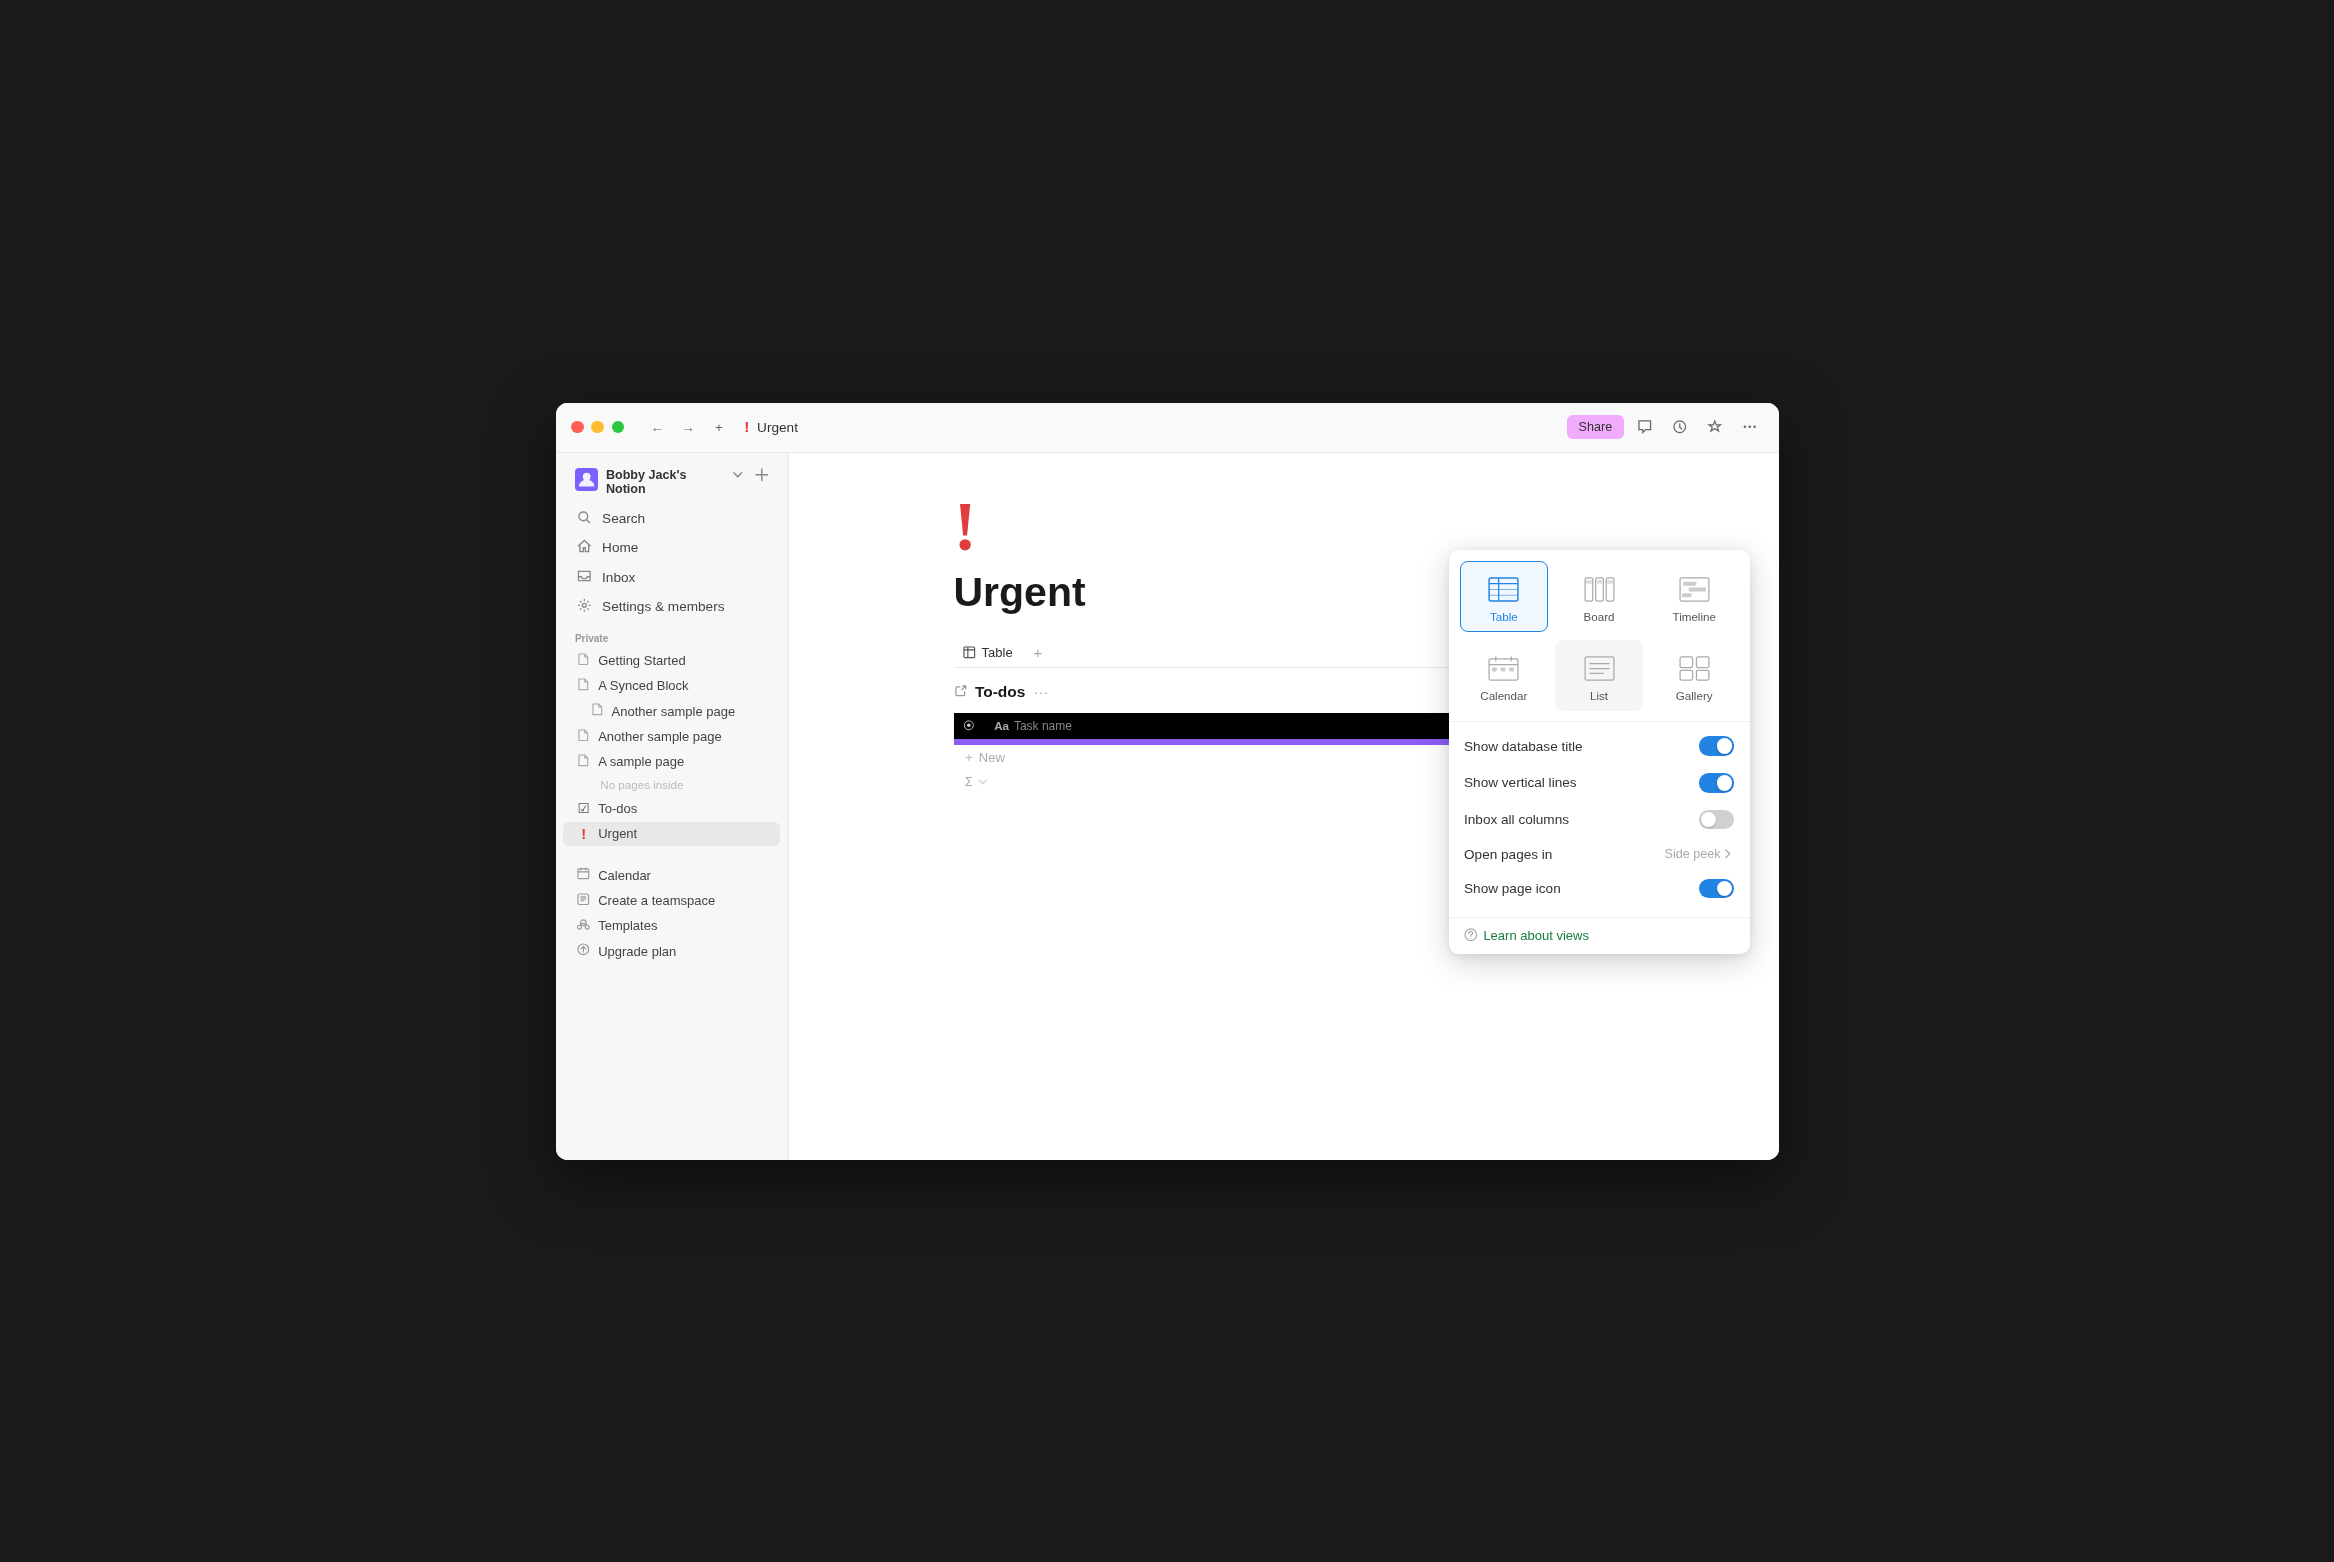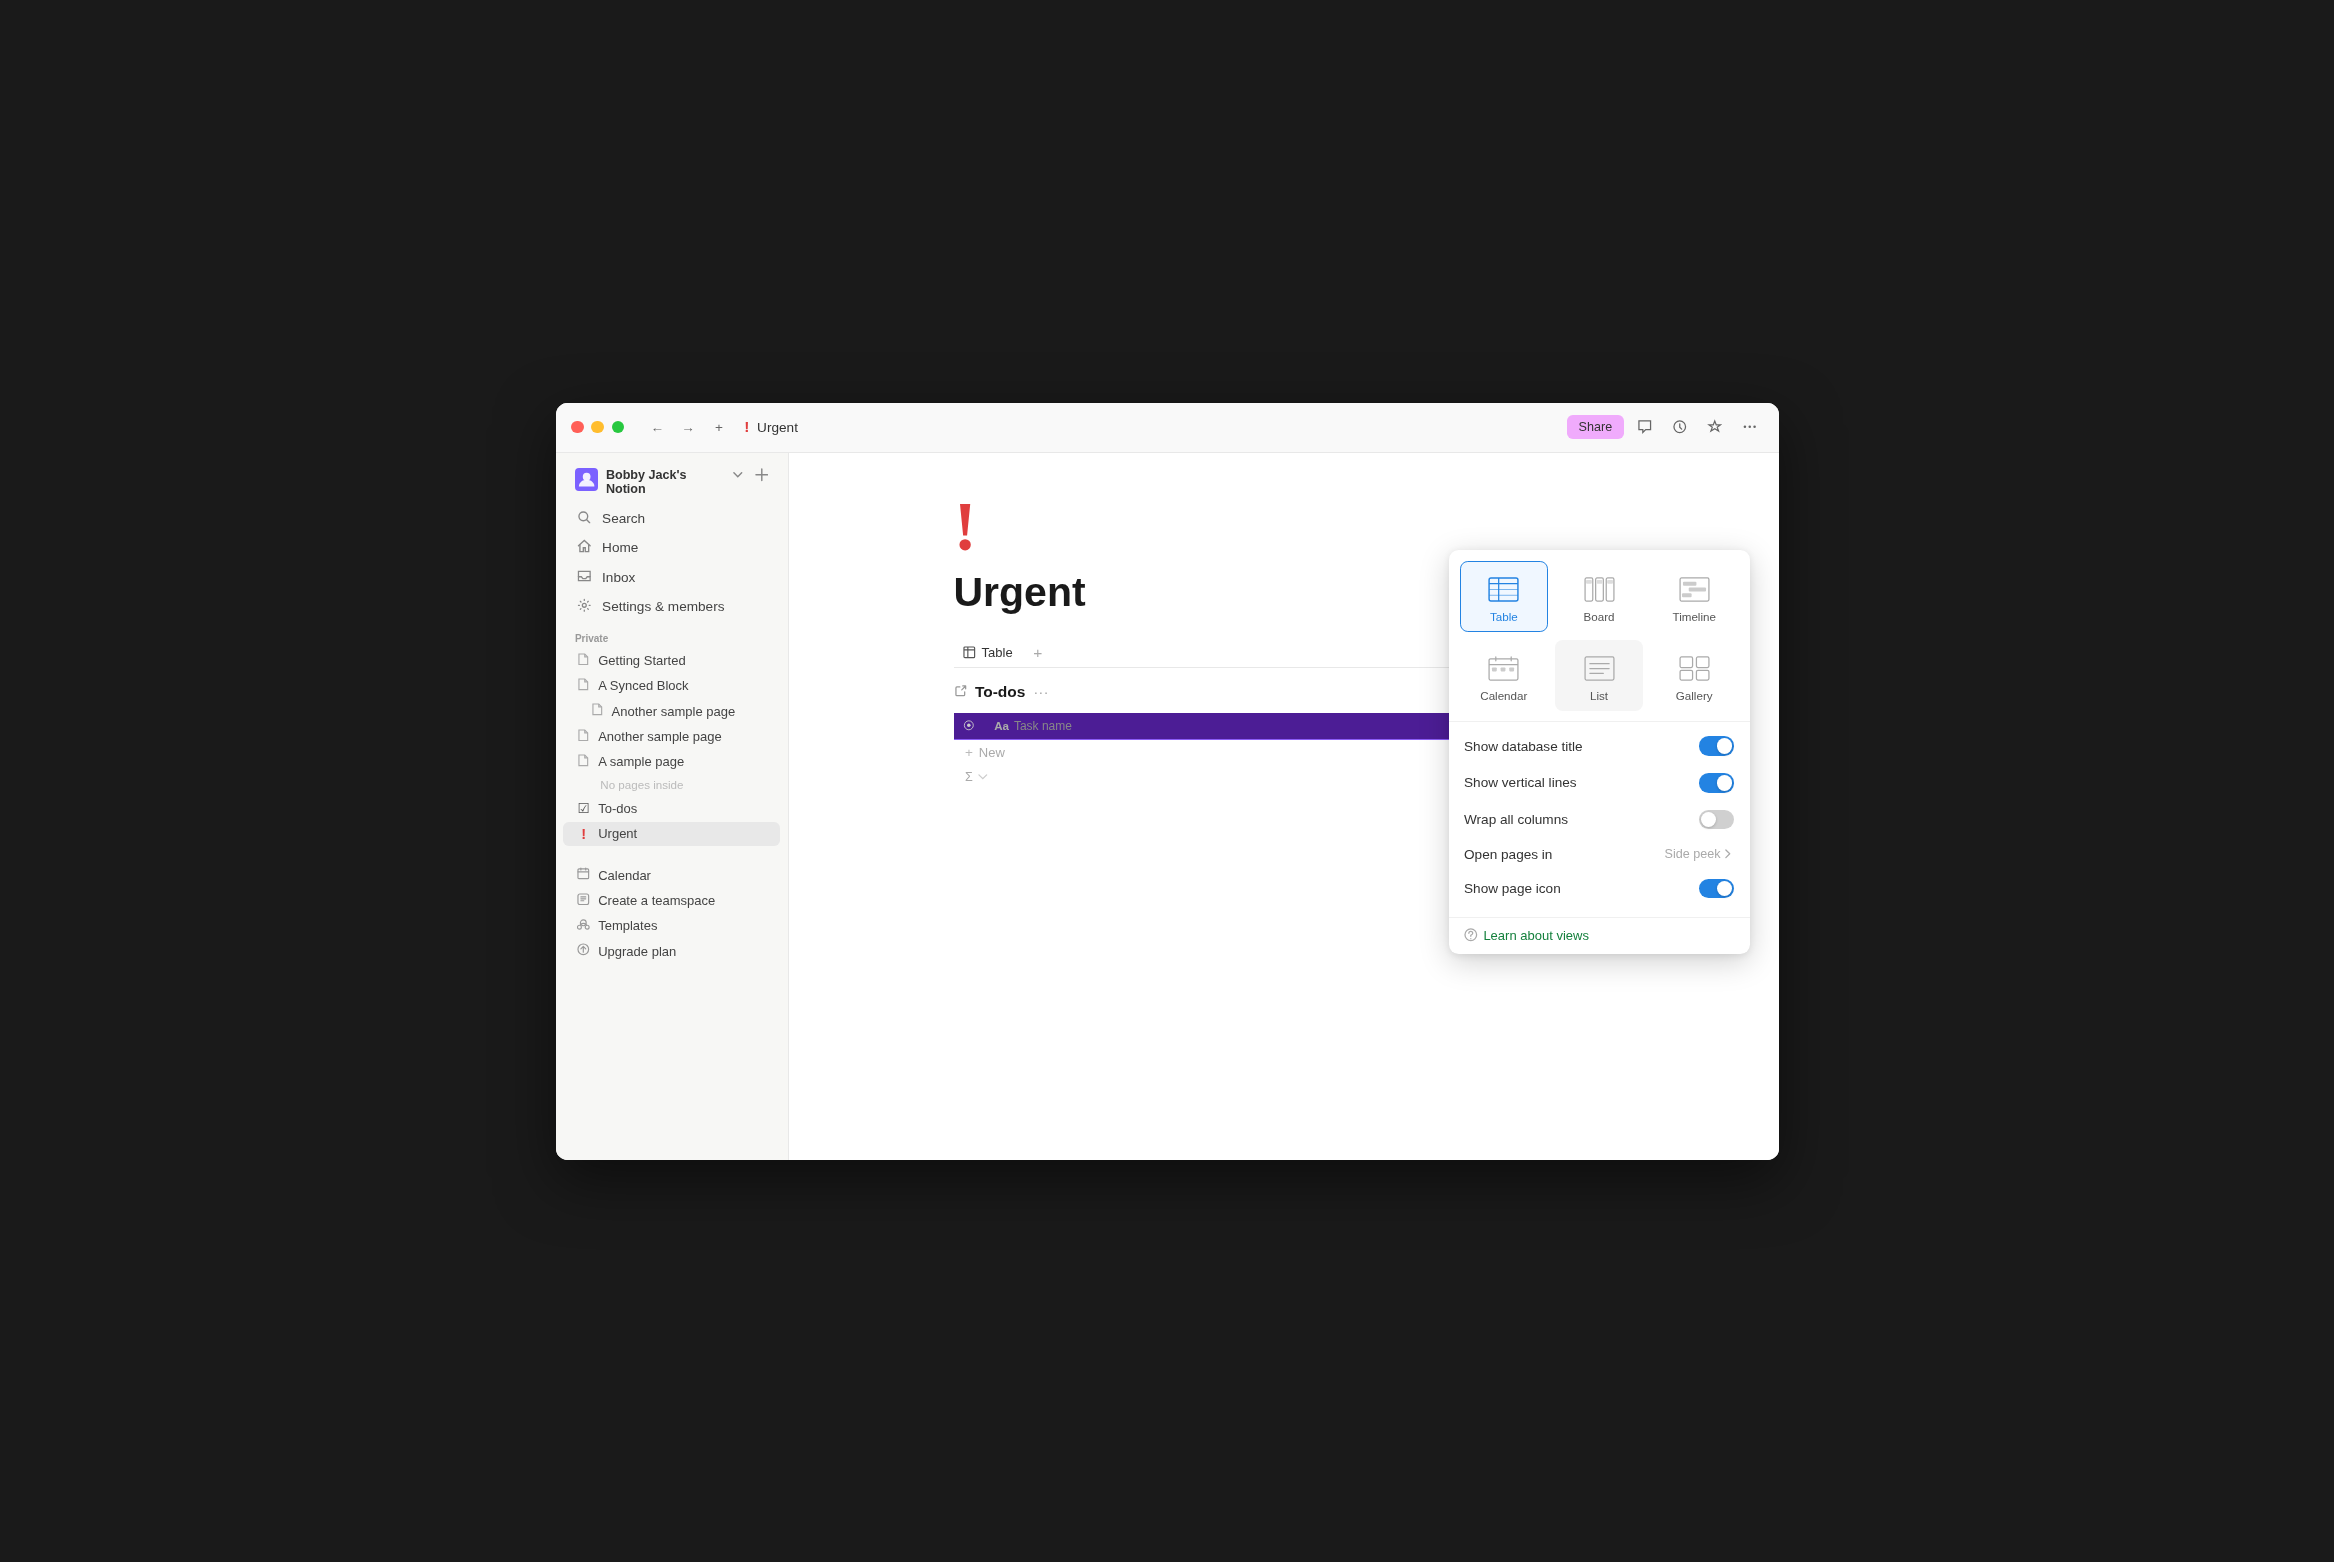--- a/index.html
+++ b/index.html
@@ -279,22 +279,22 @@
       font-size: 15.5px;
       color: #aaa;
       cursor: pointer;
     }
     .table-container {
       width: 100%;
     }
     .table-header {
       display: flex;
       align-items: center;
-      border-bottom: 1px solid #8b5cf6;
-      background: #4c1d95;
+      border-bottom: 6px solid #8b5cf6;
+      background: #000000;
     }
     .table-header-cell {
       padding: 5.8px 9.7px;
       font-size: 12px;
       font-weight: 500;
       color: #888;
       display: flex;
       align-items: center;
       gap: 4.9px;
     }
@@ -877,21 +877,21 @@
           </div>
 
           <div class="setting-row">
             <span class="setting-label">Show vertical lines</span>
             <div class="toggle on">
               <div class="toggle-knob"></div>
             </div>
           </div>
 
           <div class="setting-row">
-            <span class="setting-label">Wrap all columns</span>
+            <span class="setting-label">Inbox all columns</span>
             <div class="toggle off">
               <div class="toggle-knob"></div>
             </div>
           </div>
 
           <div class="setting-row" style="cursor:pointer;">
             <span class="setting-label">Open pages in</span>
             <span class="setting-value">
               <span>Side peek</span>
               <svg width="11.6" height="11.6" viewBox="0 0 12 12" fill="none">

